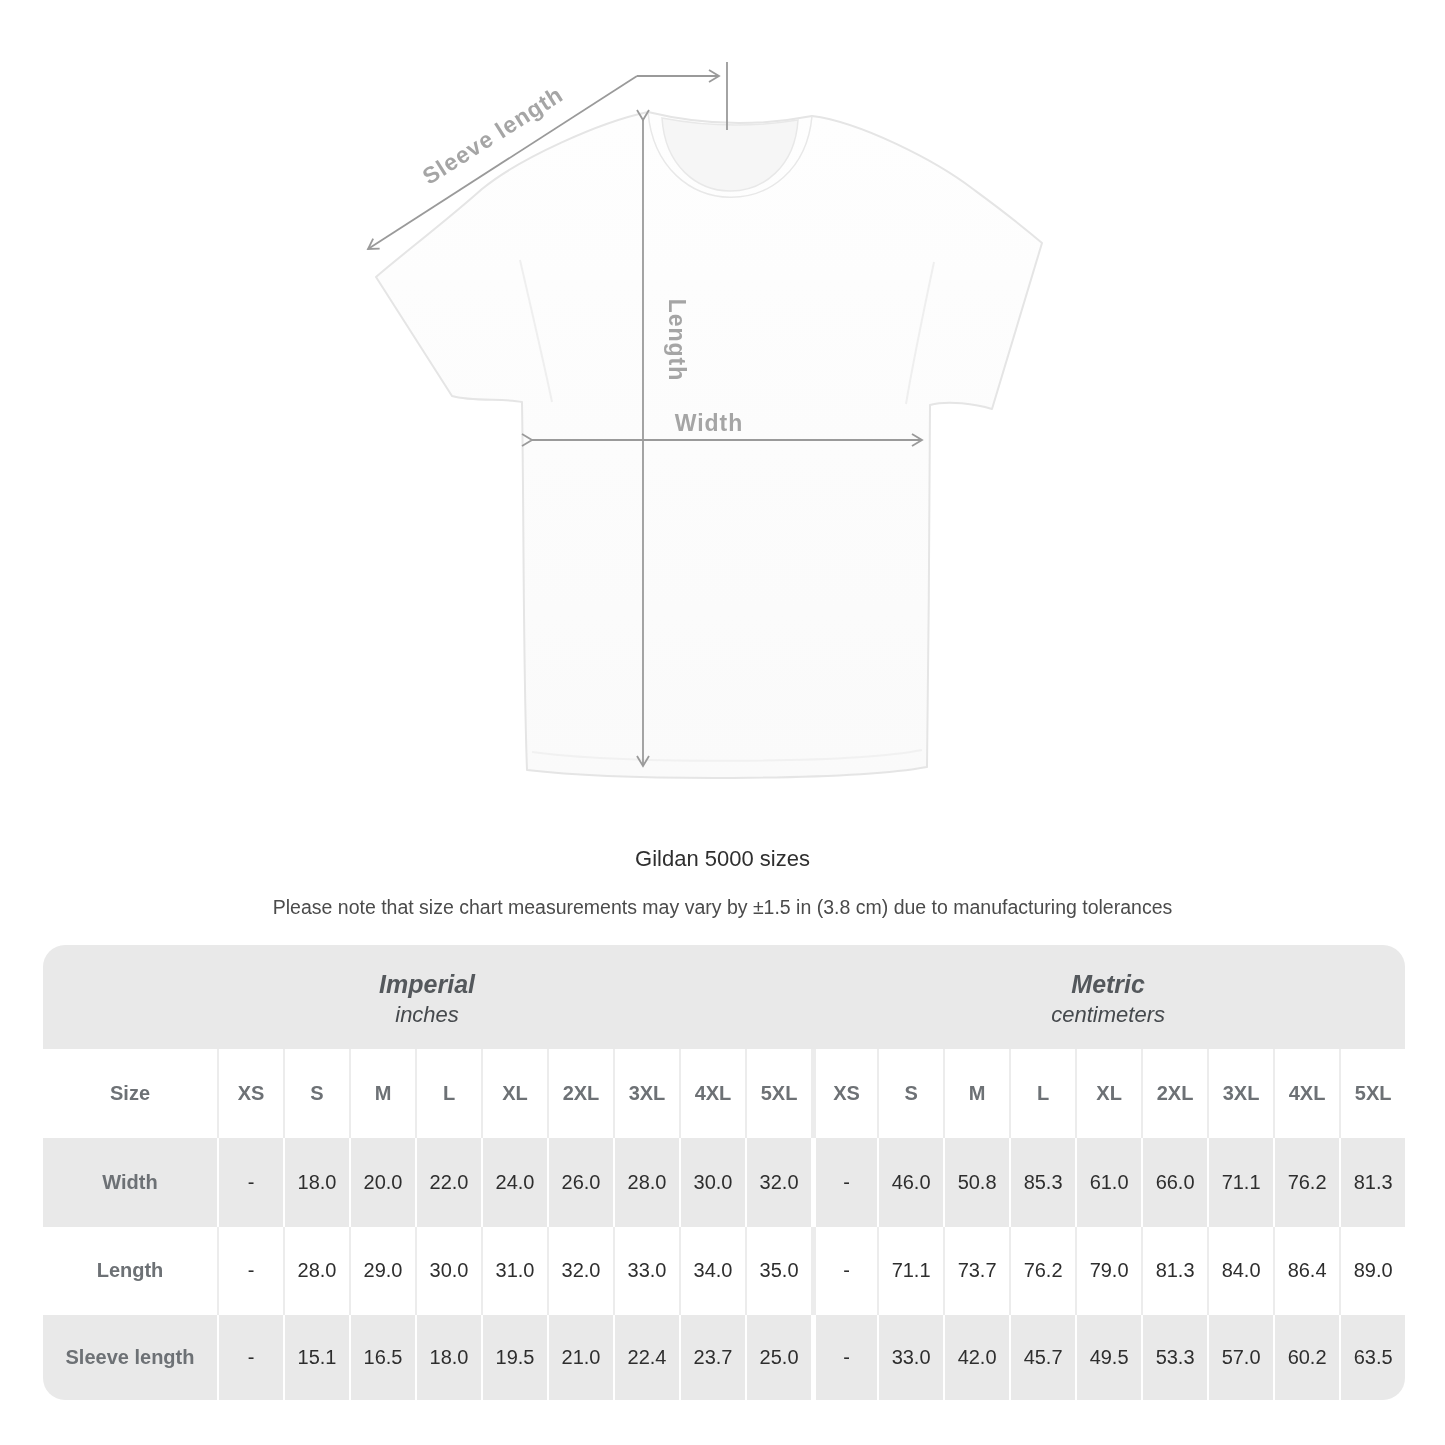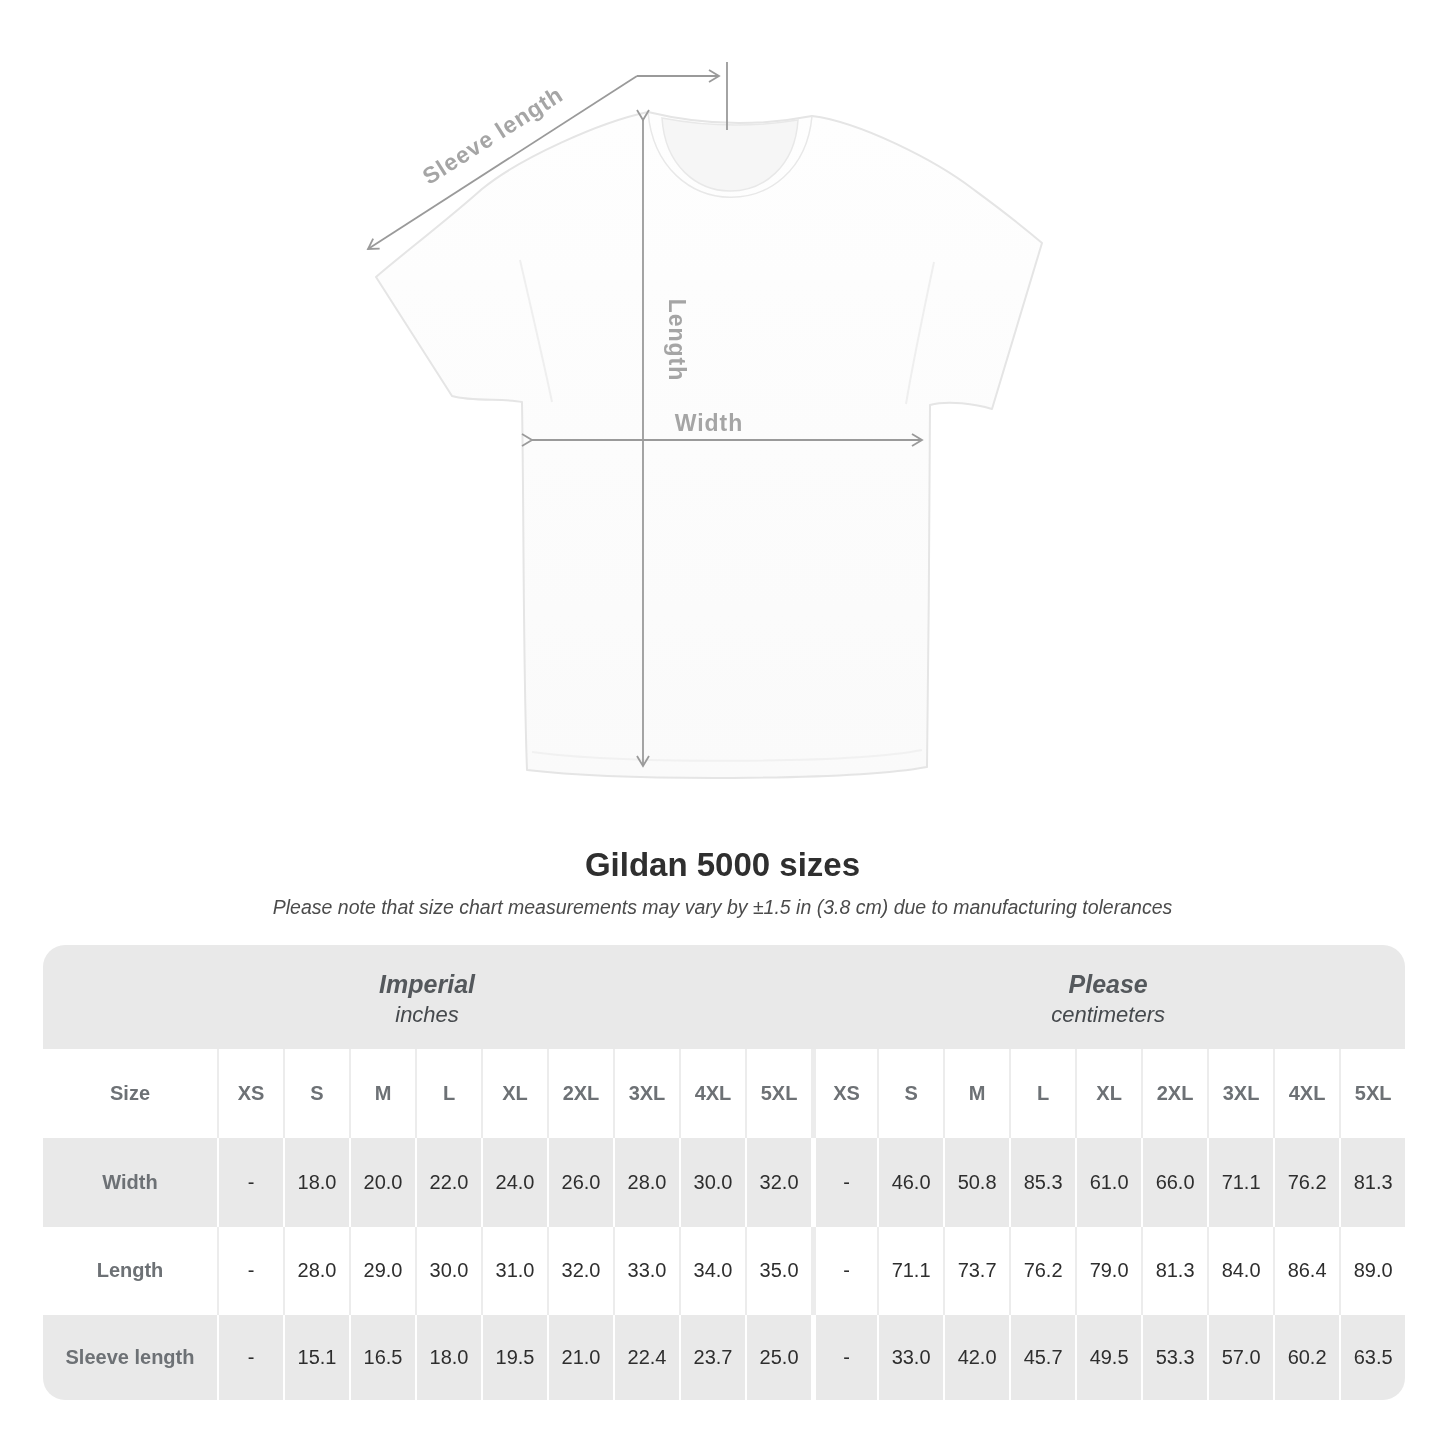--- a/index.html
+++ b/index.html
@@ -7,23 +7,23 @@
         font-family:"Liberation Sans", sans-serif;}
 
   
   .shirt-area{position:absolute;left:0;top:0;width:1445px;height:845px;}
   .shirt-area svg{display:block;}
   .dim-label{font-family:"Liberation Sans", sans-serif;font-weight:bold;font-size:23px;
              fill:#a5a5a5;letter-spacing:1px;}
 
   
   .chart-title{position:absolute;top:846px;left:0;width:100%;text-align:center;
-               font-size:33px;font-weight:bold;color:#2f2f2f;}
+               font-size:22px;font-weight:normal;color:#2f2f2f;}
   .chart-note{position:absolute;top:896px;left:0;width:100%;text-align:center;
-              font-style:italic;font-size:19.5px;color:#4b4b4b;}
+              font-size:19.5px;color:#4b4b4b;}
 
   
   .size-table-wrap{position:absolute;left:43px;top:945px;width:1362px;height:455px;
                    border-radius:22px;overflow:hidden;}
   table.size-table{border-collapse:separate;border-spacing:0;table-layout:fixed;
                    width:1362px;height:455px;}
   .size-table th,.size-table td{padding:0;text-align:center;vertical-align:middle;}
 
   tr.band-row{height:100px;}
   tr.band-row td{background:#e9e9e9;}
@@ -134,21 +134,21 @@
           <col style="width:66px">
           <col style="width:66px">
       </colgroup>
       <tbody>
         <tr class="band-row">
           <td colspan="10">
             <div class="sec-name">Imperial</div>
             <div class="sec-unit">inches</div>
           </td>
           <td colspan="9">
-            <div class="sec-name">Please</div>
+            <div class="sec-name">Metric</div>
             <div class="sec-unit">centimeters</div>
           </td>
         </tr>
         <tr class="sizes-row">
           <th>Size</th>
 
         <th>XS</th>
             <th>S</th>
             <th>M</th>
             <th>L</th>

